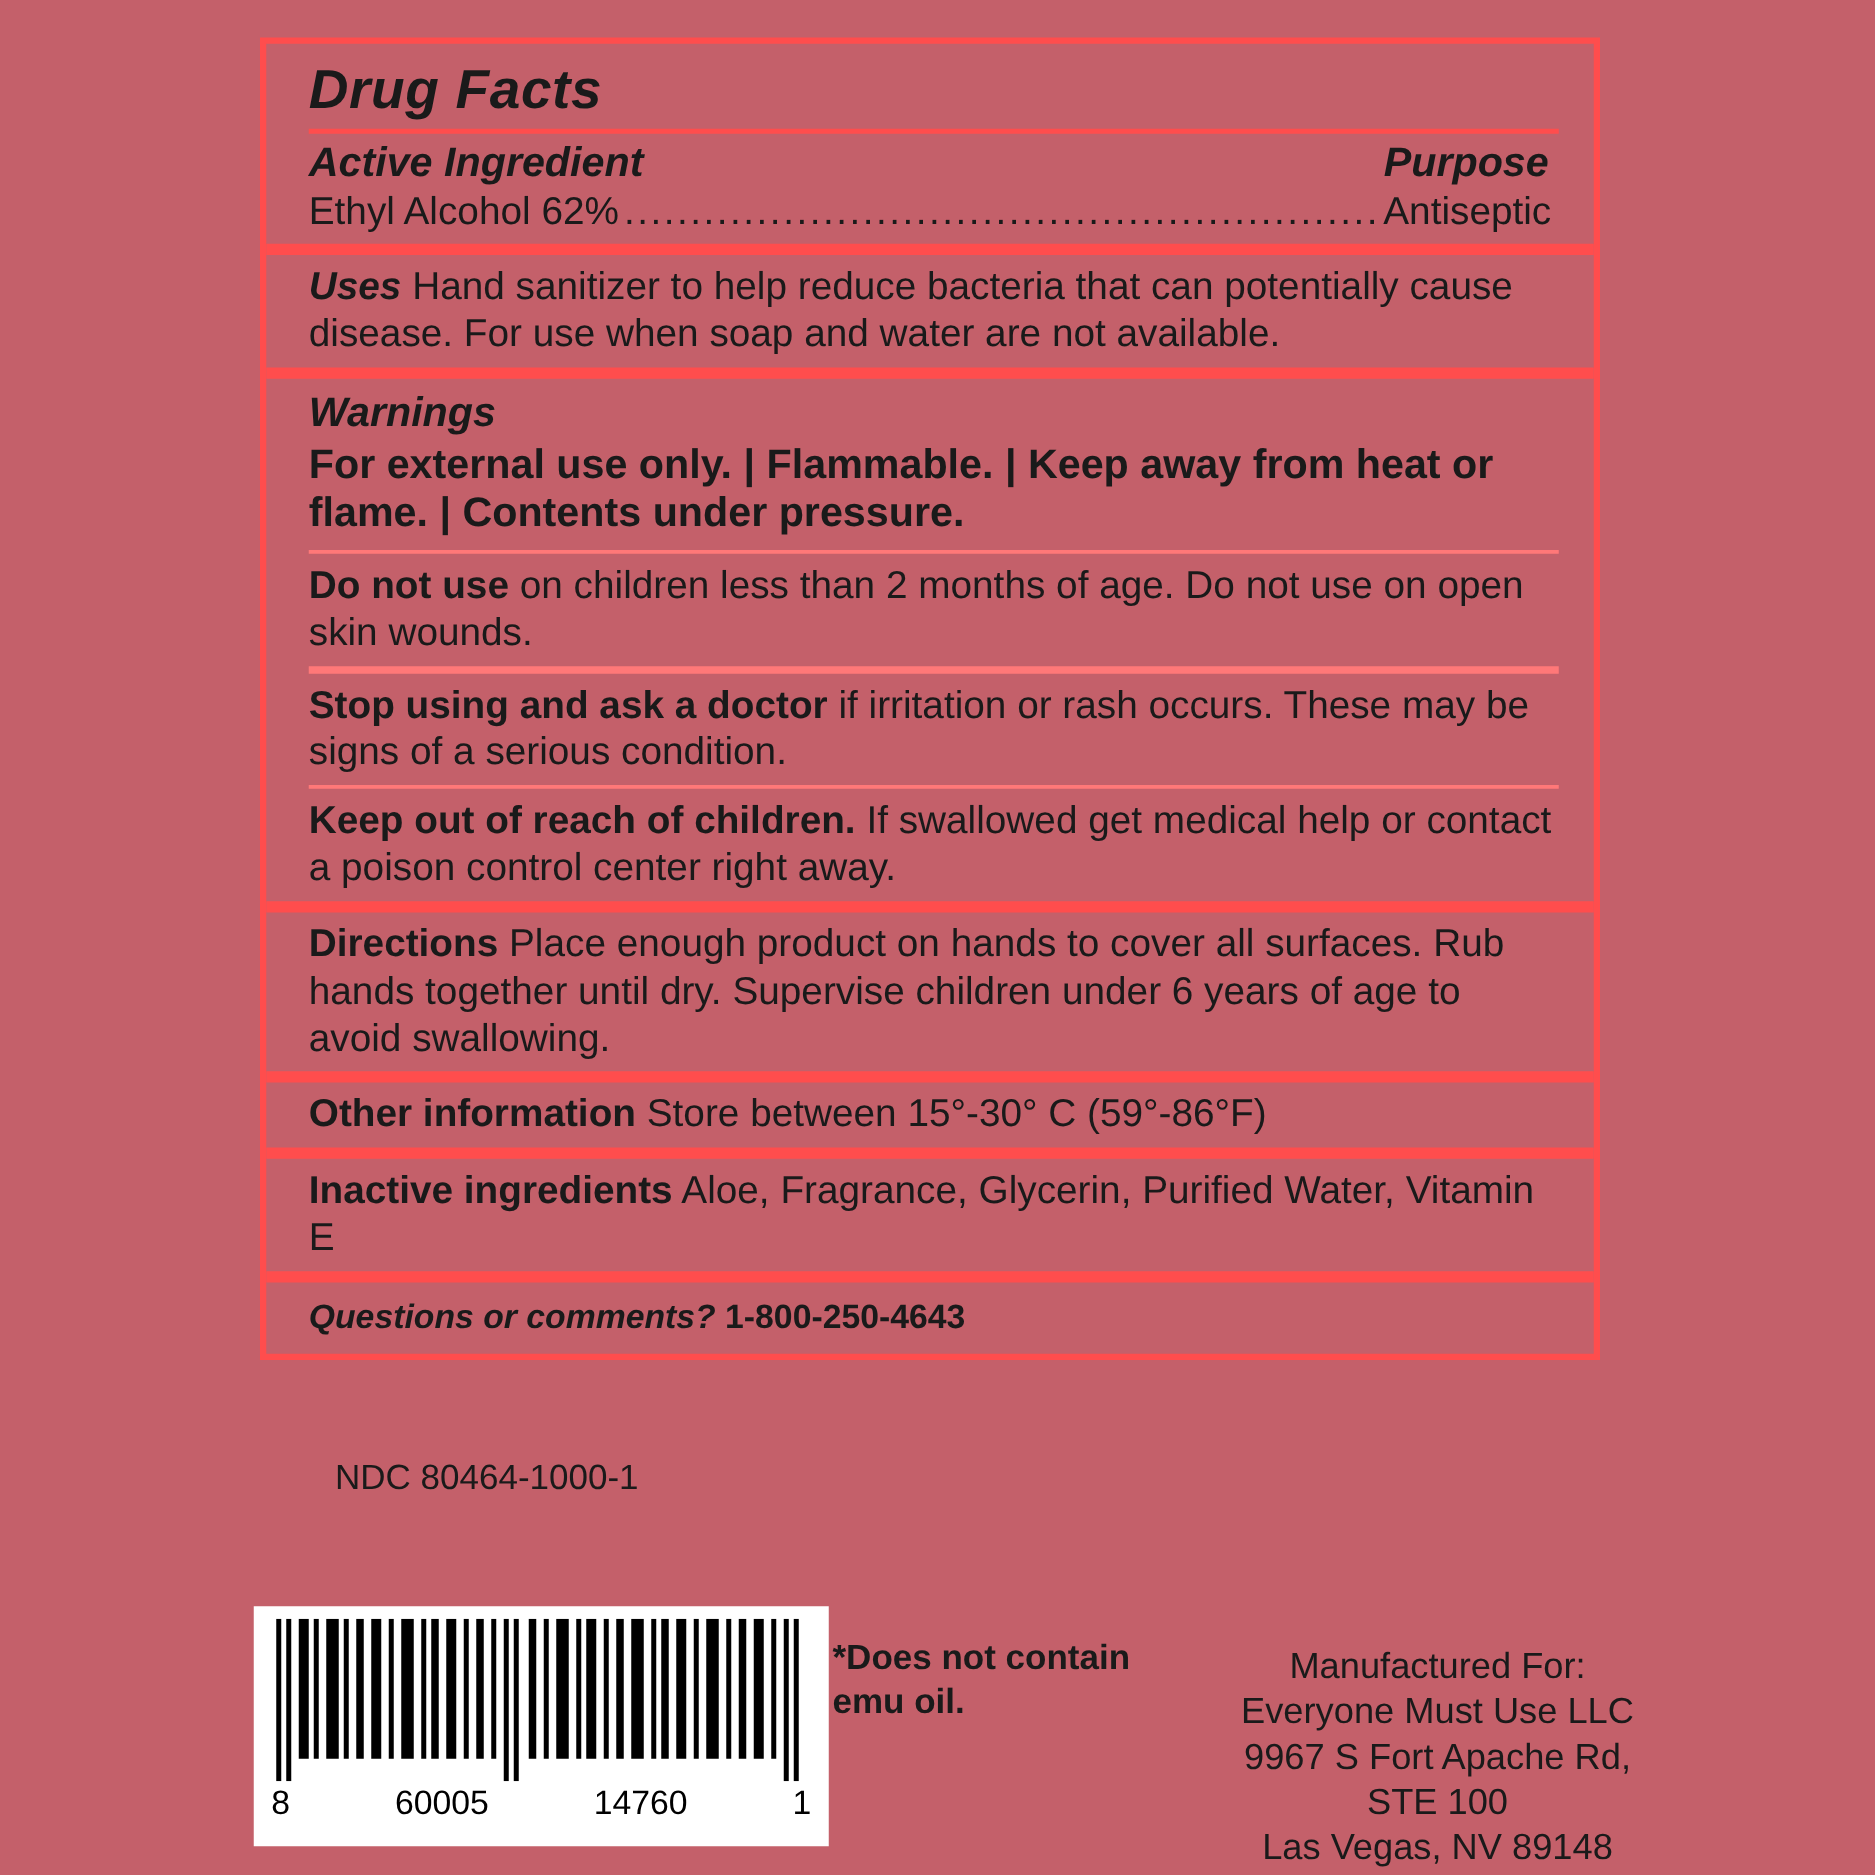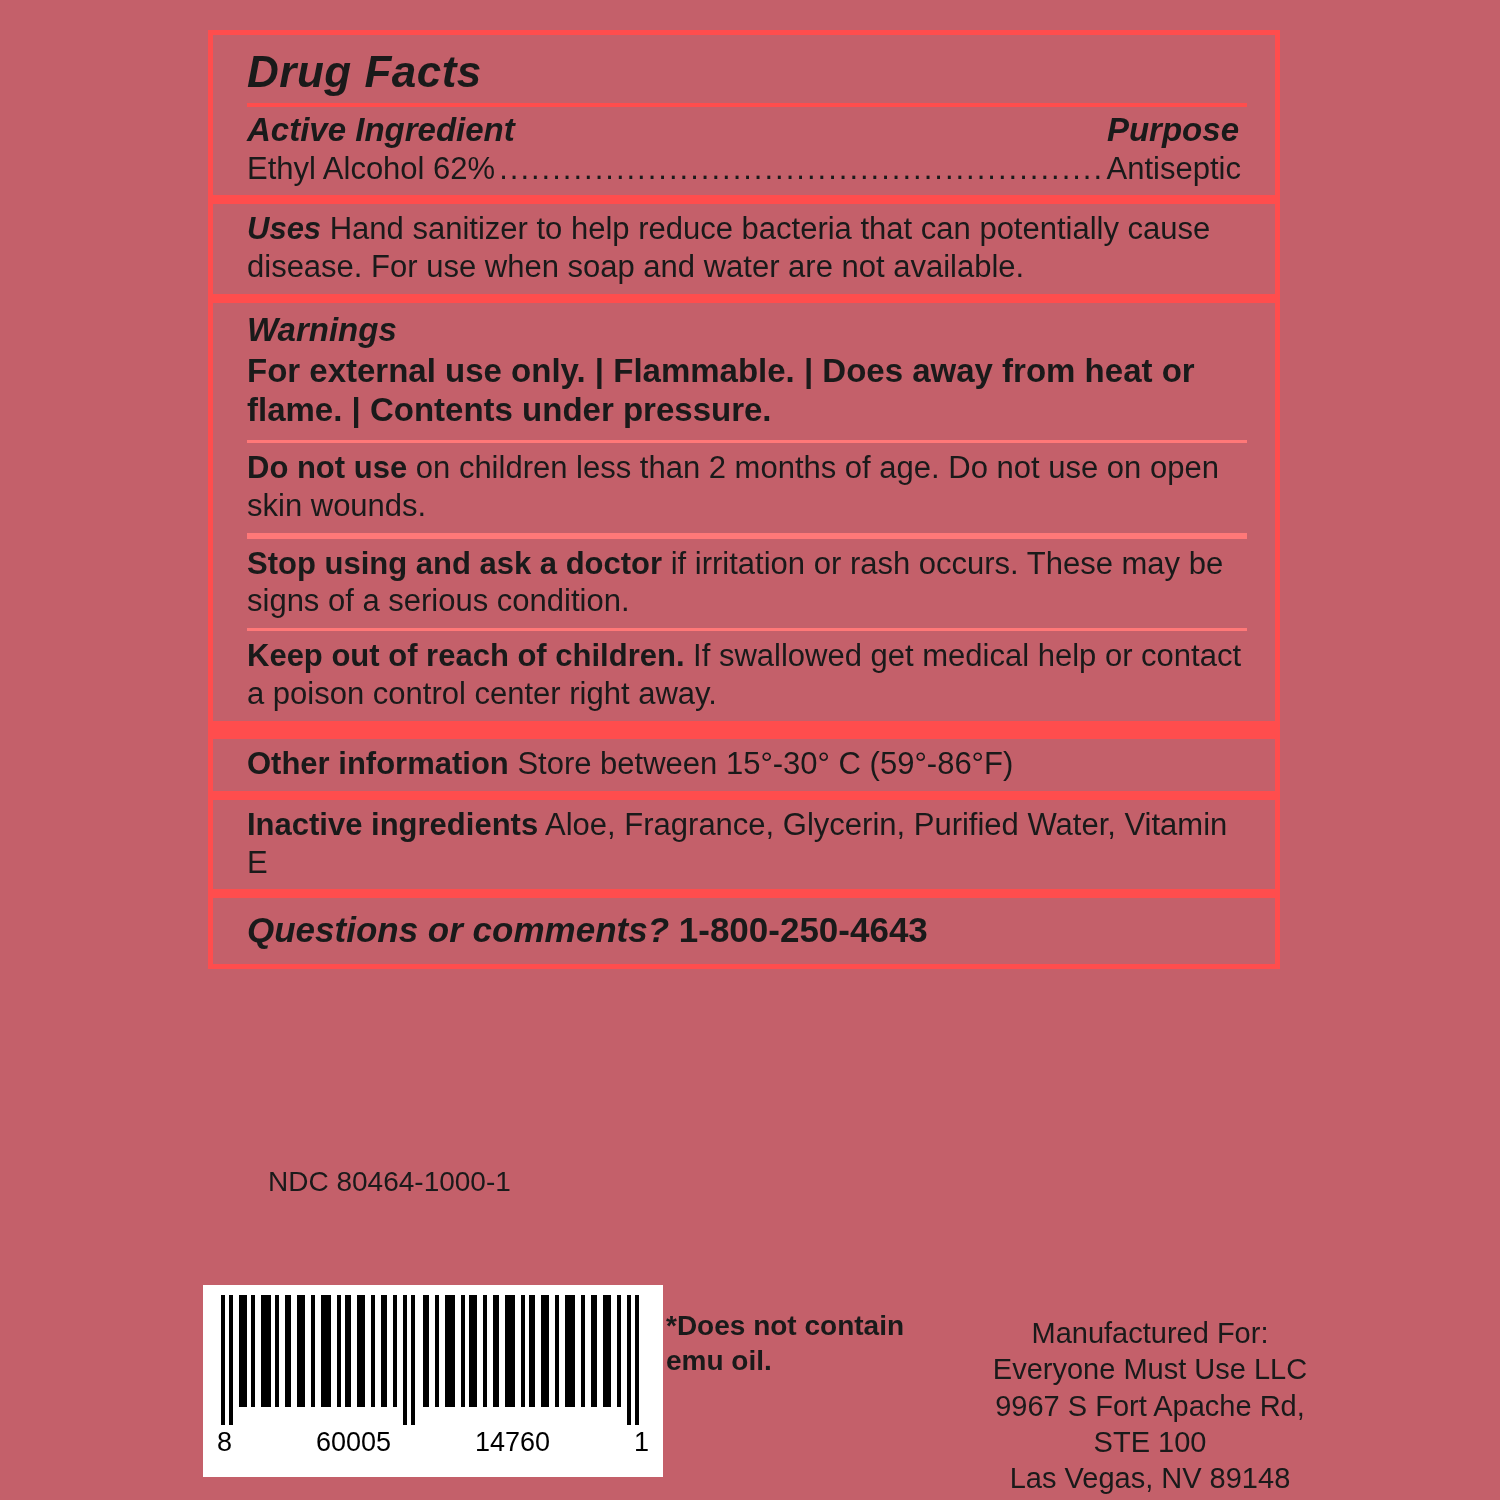--- a/index.html
+++ b/index.html
@@ -98,21 +98,21 @@
     font-weight: bold;
     padding: 8px 30px 2px 34px;
   }
   .warn-strong {
     font-size: 33px;
     font-weight: bold;
     line-height: 1.2;
     padding: 0 30px 10px 34px;
   }
   .questions {
-    font-size: 35px;
+    font-size: 27px;
     font-weight: bold;
     padding: 12px 30px 14px 34px;
   }
   .questions .q-label { font-style: italic; }
 
   
   .ndc {
     position: absolute;
     left: 268px;
     top: 1166px;
@@ -185,21 +185,21 @@
 
     <div class="sect">
       <div class="body-txt">
         <span class="ital-head">Uses</span><span> Hand sanitizer to help reduce bacteria that can potentially cause disease. For use when soap and water are not available.</span>
       </div>
     </div>
 
     <div class="block-sep"></div>
 
     <div class="warn-title">Warnings</div>
-    <div class="warn-strong">For external use only. | Flammable. | Does away from heat or flame. | Contents under pressure.</div>
+    <div class="warn-strong">For external use only. | Flammable. | Keep away from heat or flame. | Contents under pressure.</div>
 
     <div class="rule-thin"></div>
     <div class="sect">
       <div class="body-txt">
         <span class="bold-head">Do not use</span><span> on children less than 2 months of age. Do not use on open skin wounds.</span>
       </div>
     </div>
 
     <div class="rule-thin"></div>
 
@@ -212,20 +212,25 @@
 
     <div class="rule-thin"></div>
     <div class="sect">
       <div class="body-txt">
         <span class="bold-head">Keep out of reach of children.</span><span> If swallowed get medical help or contact a poison control center right away.</span>
       </div>
     </div>
 
     <div class="block-sep"></div>
 
+    <div class="sect">
+      <div class="body-txt">
+        <span class="bold-head">Directions</span><span> Place enough product on hands to cover all surfaces. Rub hands together until dry. Supervise children under 6 years of age to avoid swallowing.</span>
+      </div>
+    </div>
 
     <div class="block-sep"></div>
 
     <div class="sect">
       <div class="body-txt">
         <span class="bold-head">Other information</span><span> Store between 15°-30° C (59°-86°F)</span>
       </div>
     </div>
 
     <div class="block-sep"></div>

